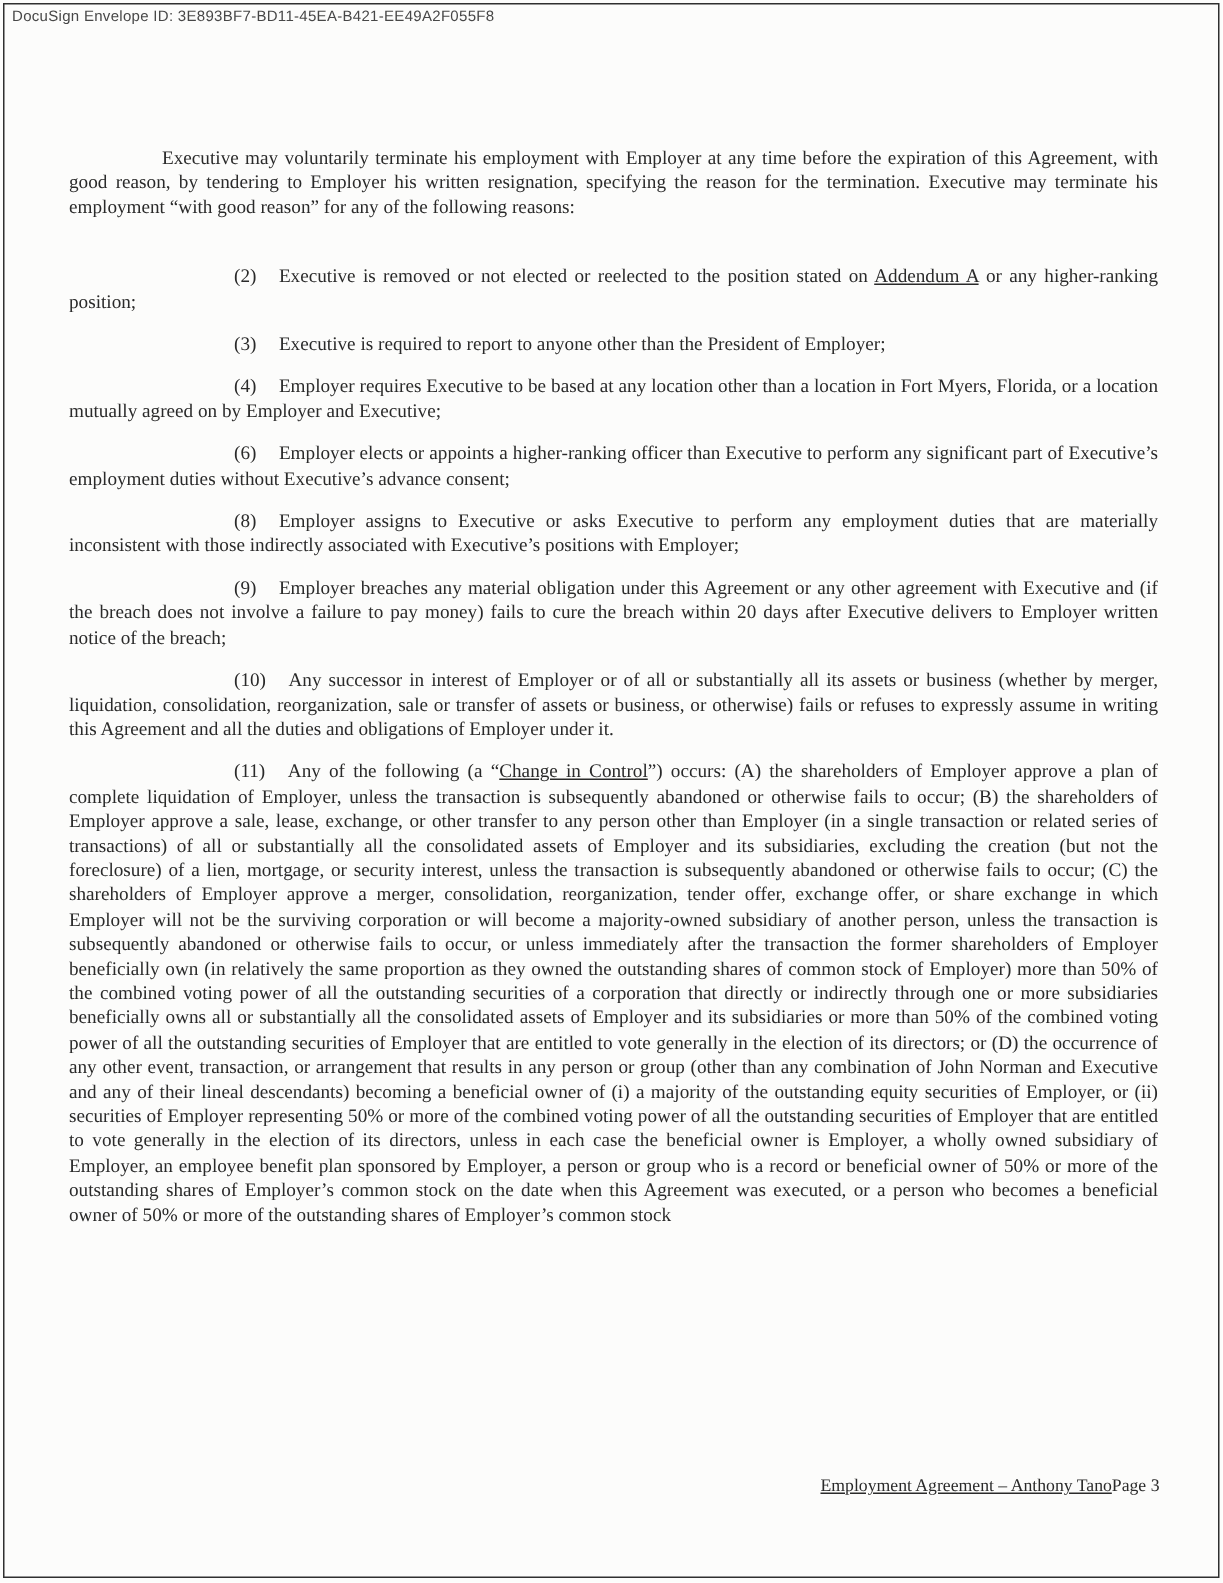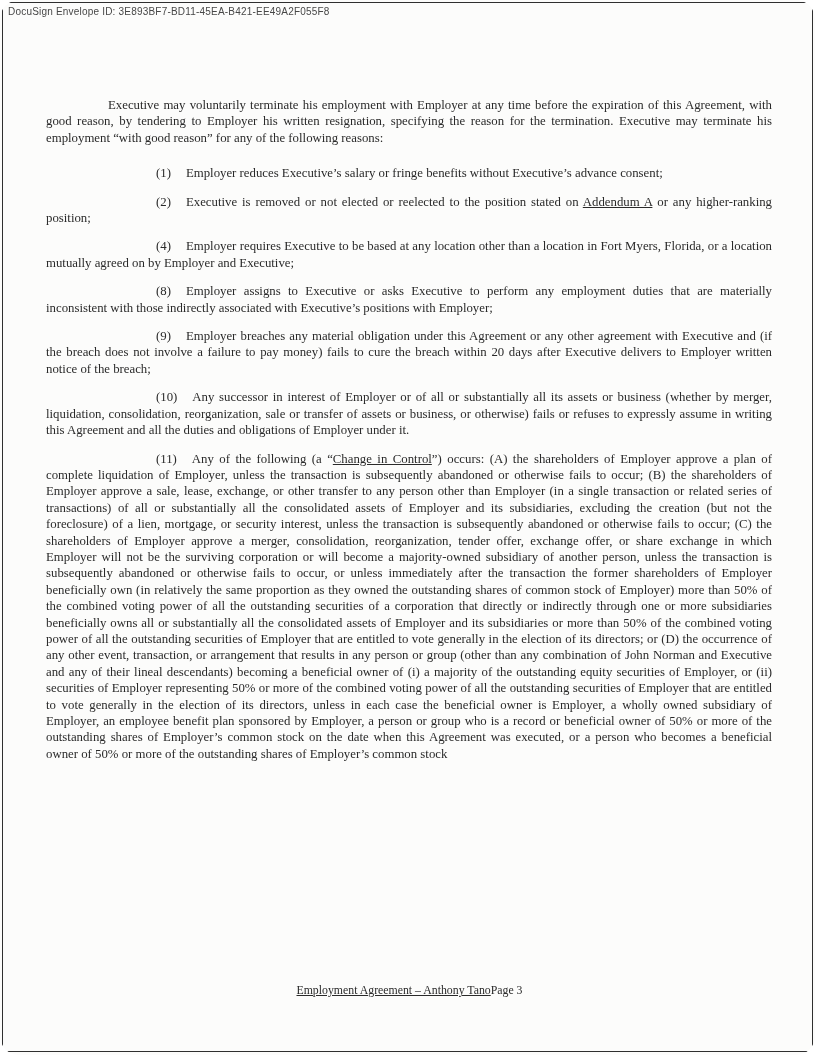--- a/index.html
+++ b/index.html
@@ -3,62 +3,62 @@
 <meta charset="utf-8">
 <style>
   html,body{margin:0;padding:0;background:#ffffff;}
   .page{
     position:relative;
     width:815px;height:1055px;
     background:#fcfcfb;
     font-family:"Liberation Serif", serif;
     color:#2a2a2a;
     overflow:hidden;
-    border-radius:19px;
   }
   .scan-border{
     position:absolute;left:2px;top:2px;right:2px;bottom:3px;
     border:1px solid #2f2f2f;
     pointer-events:none;
   }
   .docusign{
     position:absolute;left:8px;top:6px;
     font-family:"Liberation Sans", sans-serif;
     font-size:10px;color:#474747;letter-spacing:.2px;
   }
   .content{
     position:absolute;left:46px;top:97px;width:726px;
     text-align:justify;
     font-size:12.8px;line-height:16.4px;
   }
   .content p{margin:0 0 12px;}
-  p.intro{text-indent:62px;margin-bottom:19px;}
+  p.intro{text-indent:62px;margin-bottom:30px;}
   p.item{text-indent:110px;}
   .num{padding-right:15px;}
   .u{text-decoration:underline;}
   .footer{
     position:absolute;left:46px;right:42px;top:983px;
-    display:flex;justify-content:center;
+    display:flex;justify-content:flex-end;
     font-size:11.8px;color:#2a2a2a;
   }
   .footer-left{text-decoration:underline;}
 </style>
 </head>
 <body>
 
 <div class="page">
   <div class="scan-border"></div>
 
   <div class="docusign">DocuSign Envelope ID: 3E893BF7-BD11-45EA-B421-EE49A2F055F8</div>
 
   <div class="content" id="paragraphs">
       <p class="intro"><span>Executive may voluntarily terminate his employment with Employer at any time before the expiration of this Agreement, with good reason, by tendering to Employer his written resignation, specifying the reason for the termination. Executive may terminate his employment “with good reason” for any of the following reasons:</span></p>
-      <p class="item"><span class="num">(1)</span><span>Employer reduces Executive’s salary or fringe benefits without Executive’s advance consent;</span></p>
       <p class="item"><span class="num">(2)</span><span>Executive is removed or not elected or reelected to the position stated on </span><span class="u">Addendum A</span><span> or any higher-ranking position;</span></p>
+      <p class="item"><span class="num">(3)</span><span>Executive is required to report to anyone other than the President of Employer;</span></p>
       <p class="item"><span class="num">(4)</span><span>Employer requires Executive to be based at any location other than a location in Fort Myers, Florida, or a location mutually agreed on by Employer and Executive;</span></p>
+      <p class="item"><span class="num">(6)</span><span>Employer elects or appoints a higher-ranking officer than Executive to perform any significant part of Executive’s employment duties without Executive’s advance consent;</span></p>
       <p class="item"><span class="num">(8)</span><span>Employer assigns to Executive or asks Executive to perform any employment duties that are materially inconsistent with those indirectly associated with Executive’s positions with Employer;</span></p>
       <p class="item"><span class="num">(9)</span><span>Employer breaches any material obligation under this Agreement or any other agreement with Executive and (if the breach does not involve a failure to pay money) fails to cure the breach within 20 days after Executive delivers to Employer written notice of the breach;</span></p>
       <p class="item"><span class="num">(10)</span><span>Any successor in interest of Employer or of all or substantially all its assets or business (whether by merger, liquidation, consolidation, reorganization, sale or transfer of assets or business, or otherwise) fails or refuses to expressly assume in writing this Agreement and all the duties and obligations of Employer under it.</span></p>
       <p class="item"><span class="num">(11)</span><span>Any of the following (a “</span><span class="u">Change in Control</span><span>”) occurs: (A) the shareholders of Employer approve a plan of complete liquidation of Employer, unless the transaction is subsequently abandoned or otherwise fails to occur; (B) the shareholders of Employer approve a sale, lease, exchange, or other transfer to any person other than Employer (in a single transaction or related series of transactions) of all or substantially all the consolidated assets of Employer and its subsidiaries, excluding the creation (but not the foreclosure) of a lien, mortgage, or security interest, unless the transaction is subsequently abandoned or otherwise fails to occur; (C) the shareholders of Employer approve a merger, consolidation, reorganization, tender offer, exchange offer, or share exchange in which Employer will not be the surviving corporation or will become a majority-owned subsidiary of another person, unless the transaction is subsequently abandoned or otherwise fails to occur, or unless immediately after the transaction the former shareholders of Employer beneficially own (in relatively the same proportion as they owned the outstanding shares of common stock of Employer) more than 50% of the combined voting power of all the outstanding securities of a corporation that directly or indirectly through one or more subsidiaries beneficially owns all or substantially all the consolidated assets of Employer and its subsidiaries or more than 50% of the combined voting power of all the outstanding securities of Employer that are entitled to vote generally in the election of its directors; or (D) the occurrence of any other event, transaction, or arrangement that results in any person or group (other than any combination of John Norman and Executive and any of their lineal descendants) becoming a beneficial owner of (i) a majority of the outstanding equity securities of Employer, or (ii) securities of Employer representing 50% or more of the combined voting power of all the outstanding securities of Employer that are entitled to vote generally in the election of its directors, unless in each case the beneficial owner is Employer, a wholly owned subsidiary of Employer, an employee benefit plan sponsored by Employer, a person or group who is a record or beneficial owner of 50% or more of the outstanding shares of Employer’s common stock on the date when this Agreement was executed, or a person who becomes a beneficial owner of 50% or more of the outstanding shares of Employer’s common stock</span></p>
     </div>
 
   <div class="footer">
     <span class="footer-left">Employment Agreement – Anthony Tano</span>
     <span class="footer-right">Page 3</span>
   </div>

